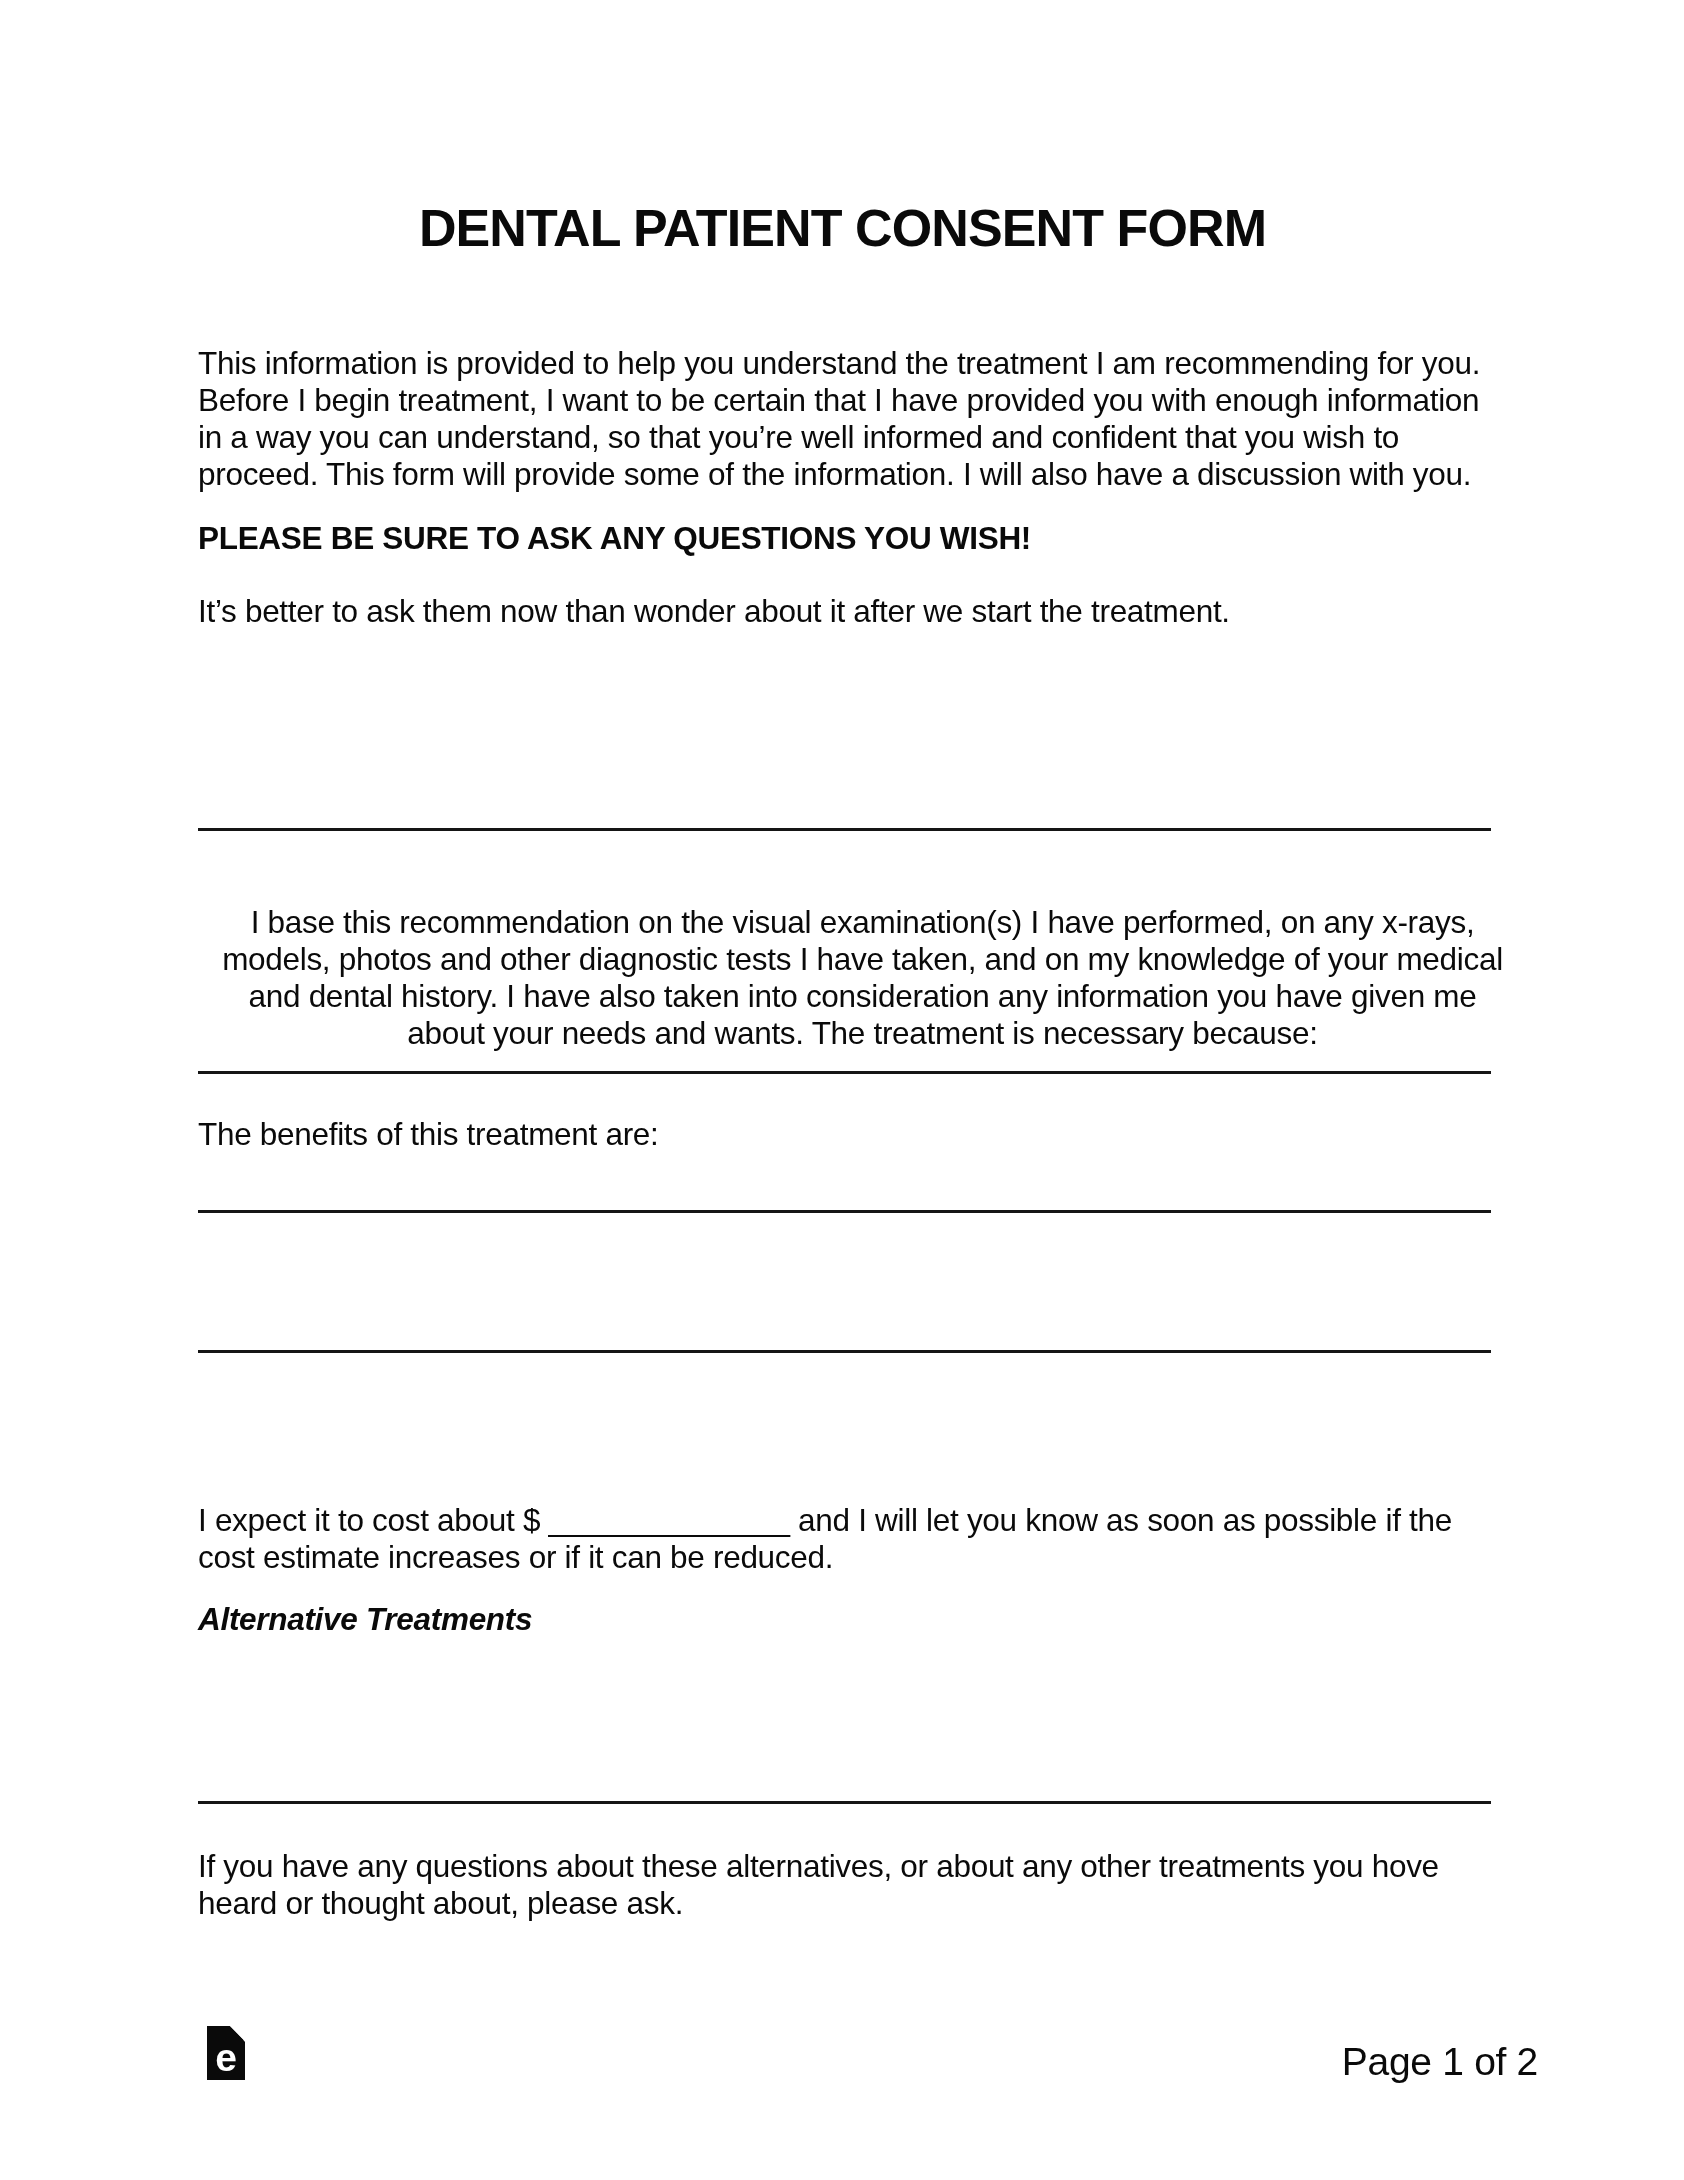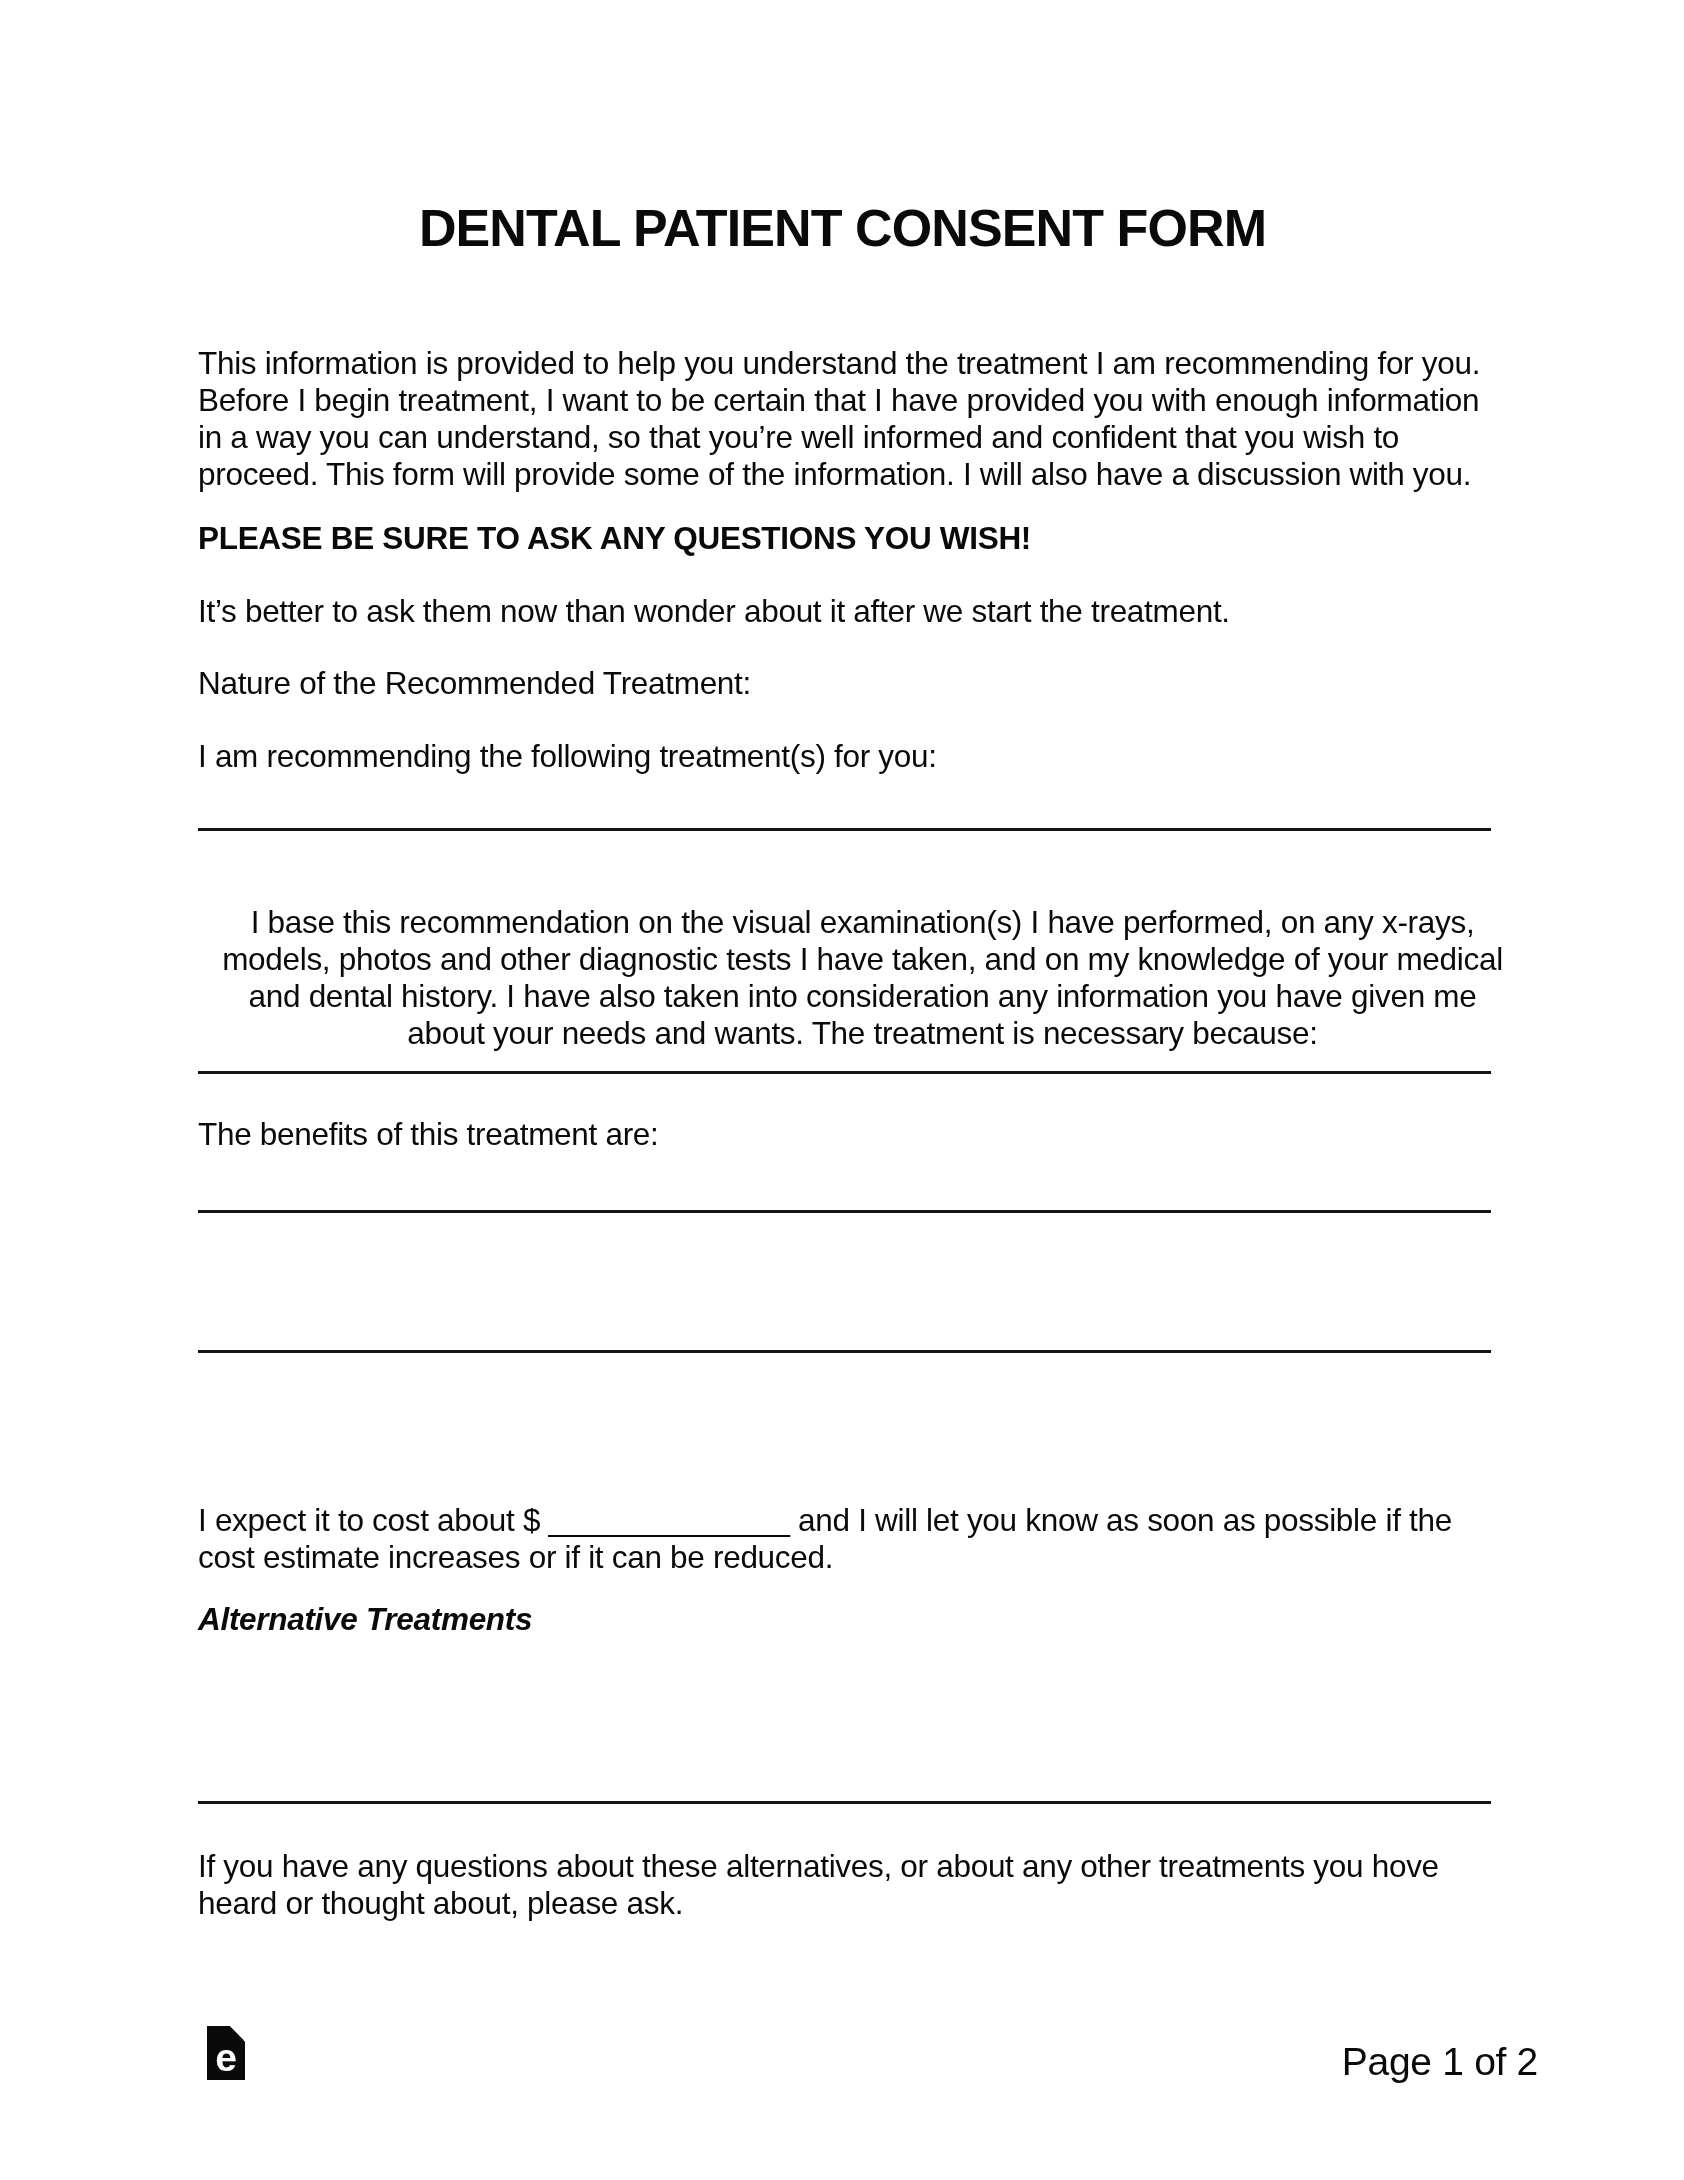--- a/index.html
+++ b/index.html
@@ -117,23 +117,21 @@
 
   <div class="para bold pos-ask">PLEASE BE SURE TO ASK ANY QUESTIONS YOU WISH!</div>
 
   <div class="para pos-intro">This information is provided to help you understand the treatment I am recommending for you.
 Before I begin treatment, I want to be certain that I have provided you with enough information
 in a way you can understand, so that you’re well informed and confident that you wish to
 proceed. This form will provide some of the information. I will also have a discussion with you.</div>
 
   <div class="para pos-better">It’s better to ask them now than wonder about it after we start the treatment.</div>
 
-  <div class="para pos-nature">Nature of the Recommended Treatment:</div>
 
-  <div class="para pos-recommending">I am recommending the following treatment(s) for you:</div>
 
   <div class="fill-line pos-line1"></div>
 
   <div class="para pos-base">I base this recommendation on the visual examination(s) I have performed, on any x-rays,
 models, photos and other diagnostic tests I have taken, and on my knowledge of your medical
 and dental history. I have also taken into consideration any information you have given me
 about your needs and wants. The treatment is necessary because:</div>
 
   <div class="fill-line pos-line2"></div>
 

